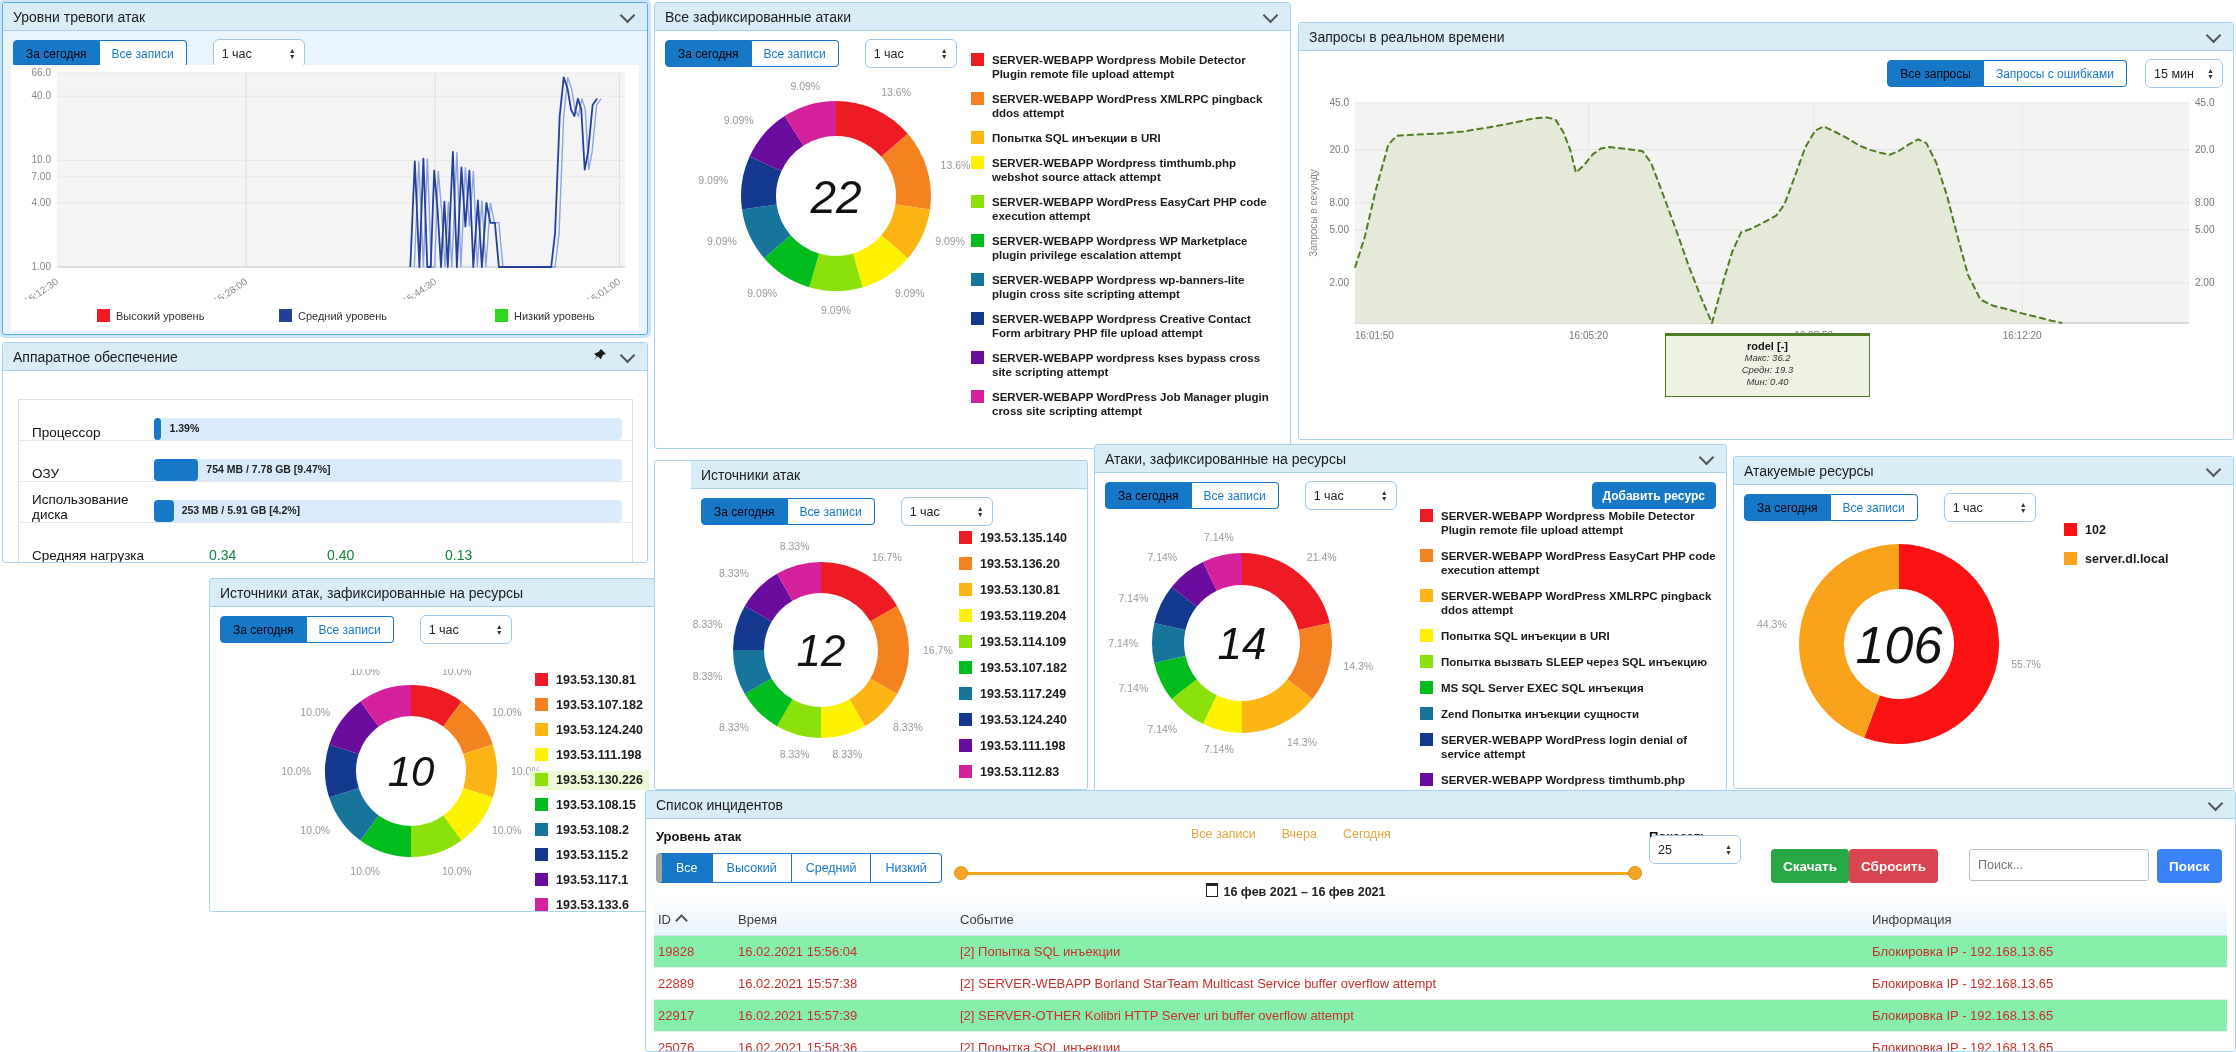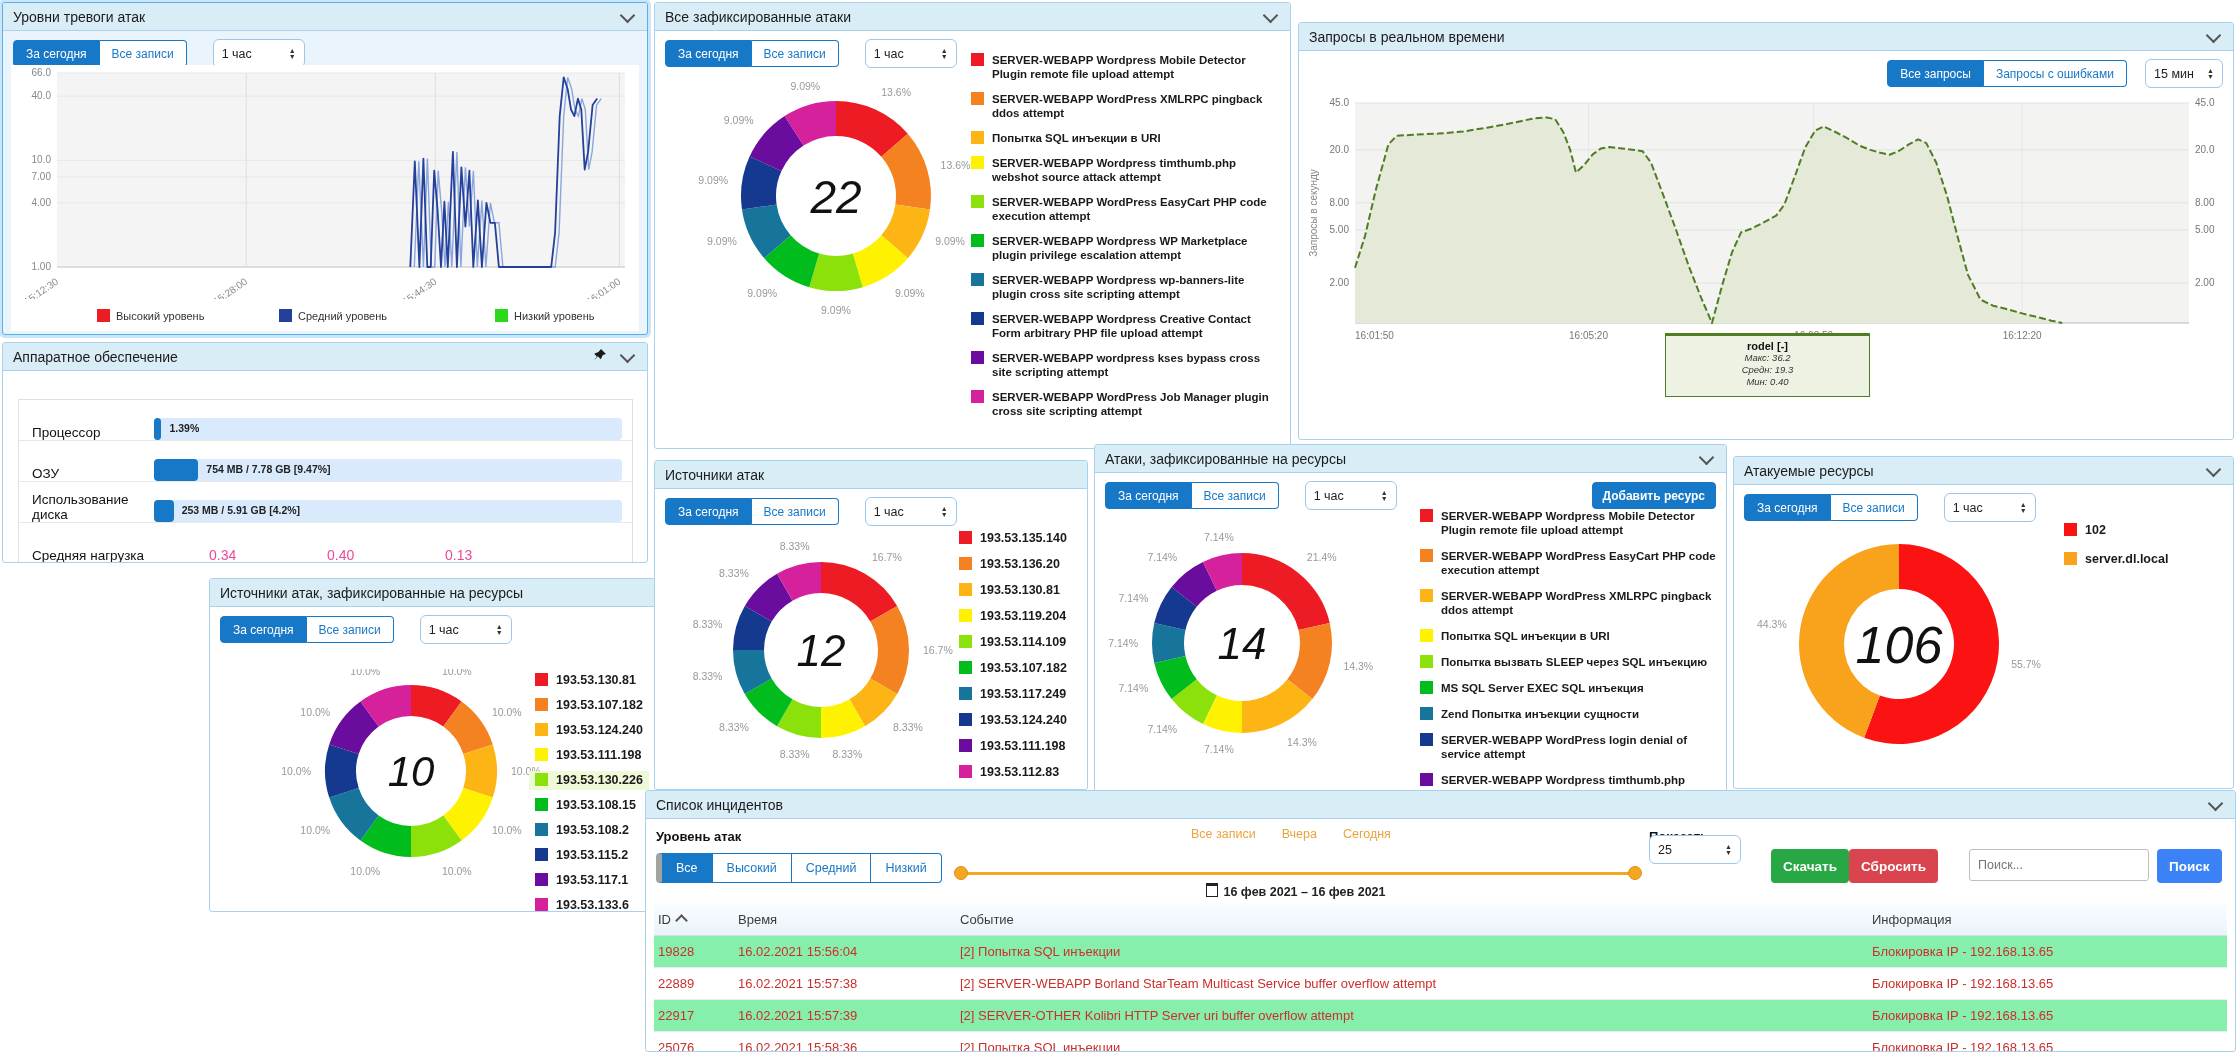--- a/index.html
+++ b/index.html
@@ -6,31 +6,31 @@
   body{font-family:"Liberation Sans",sans-serif;color:#222;}
   .dash{position:relative;width:2236px;height:1052px;overflow:hidden;background:#fff;}
   .panel{position:absolute;background:#fff;border:1px solid #a9d2ee;border-radius:3px;box-sizing:border-box;overflow:hidden;}
   .phead{height:27px;background:#d9edf7;border-bottom:1px solid #a9d2ee;display:flex;align-items:center;padding:0 10px;font-size:14px;color:#1b1b1b;position:relative;}
   .chev{width:9px;height:9px;border-right:2px solid #555;border-bottom:2px solid #555;transform:rotate(45deg);display:inline-block;}
   .phead .chev{position:absolute;right:14px;top:7px;}
   .phead .pin{position:absolute;right:40px;top:5px;}
   .controls{display:flex;align-items:center;gap:26px;padding:8px 10px;position:relative;}
   .toggle{display:flex;}
   .tbtn{height:27px;padding:0 12px;font-size:12px;border:1px solid #1878c8;background:#fff;color:#1878c8;font-family:inherit;cursor:pointer;}
-  .tbtn.on{background:#1878c8;color:#ffffff;border-radius:4px 0 0 4px;}
+  .tbtn.on{background:#1878c8;color:#000000;border-radius:4px 0 0 4px;}
   .tbtn.off{border-radius:0 4px 4px 0;border-left:0;}
   .select{height:29px;min-width:92px;box-sizing:border-box;border:1px solid #9cc7ea;border-radius:6px;display:flex;align-items:center;justify-content:space-between;padding:0 8px;font-size:12.5px;color:#222;background:#fff;}
   .caret{display:flex;flex-direction:column;font-size:7px;line-height:6px;color:#333;}
   
   .p1{left:2px;top:2px;width:646px;height:333px;border-color:#56b0e8;box-shadow:0 0 0 3px #cae6f8;background:#e9f4fc;}
   .p2{left:654px;top:2px;width:637px;height:447px;}
   .p3{left:1298px;top:22px;width:936px;height:418px;}
   .p4{left:2px;top:342px;width:646px;height:221px;}
   .p5{left:209px;top:578px;width:674px;height:334px;}
-  .p6{left:654px;top:460px;width:434px;height:330px;}
+  .p6{left:654px;top:460px;width:434px;height:330px;padding-left:36px;}
   .p7{left:1094px;top:444px;width:633px;height:355px;}
   .p8{left:1733px;top:456px;width:501px;height:333px;}
   .p9{left:645px;top:790px;width:1591px;height:262px;z-index:20;}
   
   .p1 .chart-card{position:absolute;left:8px;top:62px;right:8px;height:266px;background:#fff;}
   .linechart{position:absolute;left:0;top:0;right:0;height:234px;}
   .line-legend{position:absolute;left:0;right:0;bottom:4px;height:18px;}
   .line-legend .leg-item{position:absolute;display:flex;align-items:center;gap:6px;font-size:11px;color:#333;font-weight:400;}
   .line-legend .leg-item:nth-child(1){left:86px;}
   .line-legend .leg-item:nth-child(2){left:268px;}
@@ -60,21 +60,21 @@
   .tooltip .tt-title{font-size:11px;font-weight:700;margin-top:4px;color:#111;}
   .tooltip .tt-line{font-size:9.5px;font-style:italic;color:#333;line-height:12px;}
   
   .hw-box{position:absolute;left:15px;top:56px;right:14px;border:1px solid #e0e0e0;}
   .hw-row{height:40px;display:flex;align-items:flex-end;border-bottom:1px solid #e8e8e8;position:relative;}
   .hw-row:last-child{border-bottom:0;}
   .hw-label{width:122px;padding-left:13px;font-size:13.5px;color:#111;flex-shrink:0;}
   .hw-track{position:relative;flex:1;height:22px;background:#d8eafc;border-radius:4px;margin-right:10px;}
   .hw-fill{position:absolute;left:0;top:0;bottom:0;background:#1878c8;border-radius:4px;}
   .hw-text{position:absolute;top:4px;font-size:10.5px;font-weight:700;color:#222;white-space:nowrap;}
-  .hw-val{position:absolute;font-size:14px;color:#ec4899;}
+  .hw-val{position:absolute;font-size:14px;color:#15803d;}
   
   .filters{position:relative;height:88px;}
   .flt-label{position:absolute;font-size:13px;font-weight:700;color:#111;}
   .lvl-group{position:absolute;left:10px;top:34px;display:flex;}
   .lvl-btn{height:30px;padding:0 14px;font-size:12.5px;border:1px solid #1878c8;border-left:0;background:#fff;color:#1878c8;font-family:inherit;cursor:pointer;}
   .lvl-btn:first-child{border-left:6px solid #a3a3a3;border-radius:4px 0 0 4px;}
   .lvl-btn:last-child{border-radius:0 4px 4px 0;}
   .lvl-btn.on{background:#1878c8;color:#fff;}
   .links{position:absolute;left:545px;top:8px;display:flex;gap:26px;}
   .links span{color:#e8a33d;font-size:12.5px;cursor:pointer;}

